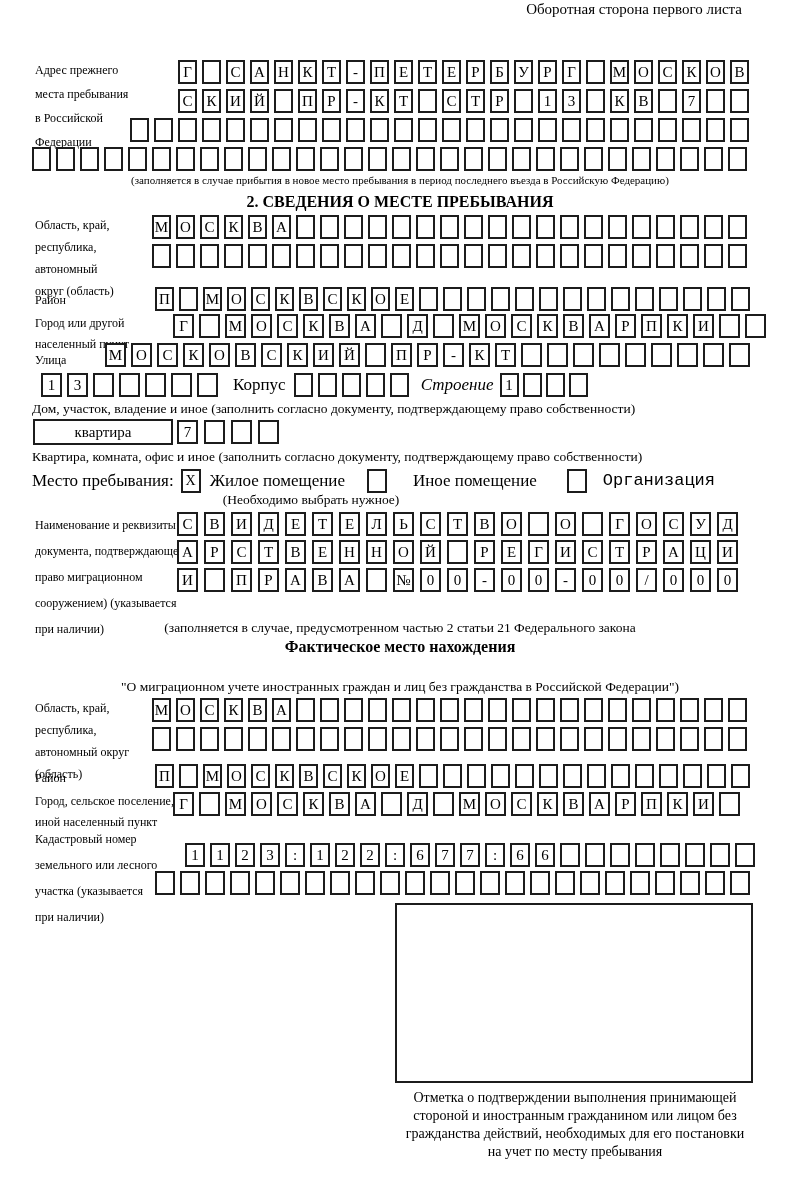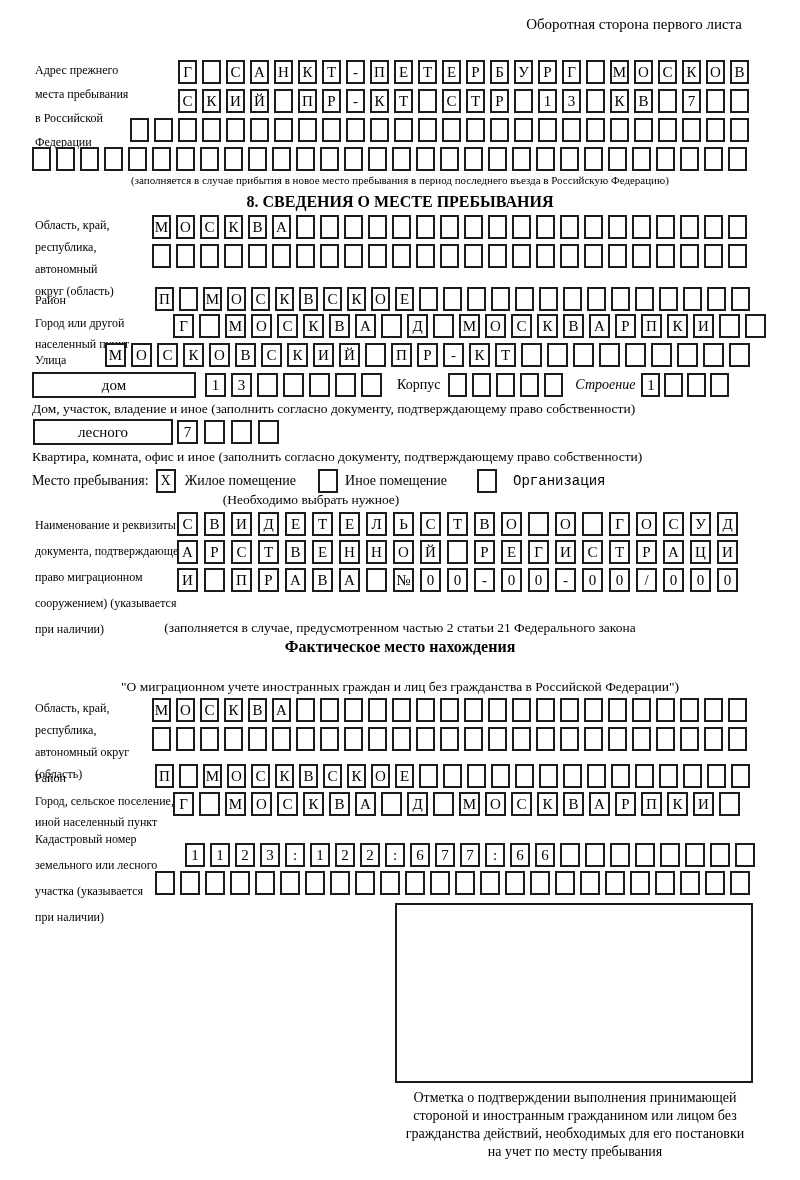--- a/index.html
+++ b/index.html
@@ -18,34 +18,34 @@
   .p24 .cell{width:19px;margin-right:5px;}
   .p25 .cell{width:20px;margin-right:5px;}
   .p26 .cell{width:21px;margin-right:5px;}
   .p27 .cell{width:21px;margin-right:6px;}
   .p23 .cell{width:19px;margin-right:4px;}
   .note{font-size:11px;text-align:center;width:100%;}
   .hint{font-size:13.5px;}
   .sec-title{font-size:16px;font-weight:bold;text-align:center;width:100%;}
   .wbox{border:2px solid #1c1c1c;box-sizing:border-box;height:26px;
         display:flex;align-items:center;justify-content:center;font-size:15px;}
-  .inline-lbl{font-size:14px;line-height:26px;white-space:nowrap;}
+  .inline-lbl{font-size:17px;line-height:26px;white-space:nowrap;}
   .cbox{width:20px;height:24px;border:2px solid #1c1c1c;box-sizing:border-box;
         display:flex;align-items:center;justify-content:center;font-size:14px;}
   .row-flex{display:flex;align-items:center;}
   .stamp{border:2px solid #1c1c1c;box-sizing:border-box;background:#fff;}
   .caption{font-size:14px;text-align:center;}
   .caption div{line-height:18px;}
 </style>
 </head>
 <body>
 
 <div class="page">
 
-  <div class="abs hdr" style="top:16px;right:58px;">Оборотная сторона первого листа</div>
+  <div class="abs hdr" style="top:1px;right:58px;">Оборотная сторона первого листа</div>
 
   <div class="abs lbl" style="left:35px;top:58px;width:145px;">
       <div>Адрес прежнего</div>
       <div>места пребывания</div>
       <div>в Российской</div>
       <div>Федерации</div>
     </div>
   <div class="abs cells-row p24" style="left:178px;top:60px;">
       <div class="cell">Г</div>
       <div class="cell"></div>
@@ -153,21 +153,21 @@
       <div class="cell"></div>
       <div class="cell"></div>
       <div class="cell"></div>
       <div class="cell"></div>
       <div class="cell"></div>
       <div class="cell"></div>
       <div class="cell"></div>
     </div>
   <div class="abs note" style="top:174px;left:0;">(заполняется в случае прибытия в новое место пребывания в период последнего въезда в Российскую Федерацию)</div>
 
-  <div class="abs sec-title" style="top:193px;left:0;">8. СВЕДЕНИЯ О МЕСТЕ ПРЕБЫВАНИЯ</div>
+  <div class="abs sec-title" style="top:193px;left:0;">2. СВЕДЕНИЯ О МЕСТЕ ПРЕБЫВАНИЯ</div>
 
   <div class="abs lbl lh22" style="left:35px;top:214px;width:118px;">
       <div>Область, край,</div>
       <div>республика,</div>
       <div>автономный</div>
       <div>округ (область)</div>
     </div>
   <div class="abs cells-row p24" style="left:152px;top:215px;">
       <div class="cell">М</div>
       <div class="cell">О</div>
@@ -305,21 +305,20 @@
       <div class="cell"></div>
       <div class="cell"></div>
       <div class="cell"></div>
       <div class="cell"></div>
       <div class="cell"></div>
       <div class="cell"></div>
       <div class="cell"></div>
     </div>
 
   <div class="abs row-flex" style="left:32px;top:372px;">
-    <div class="wbox" style="width:164px;">дом</div>
     <div class="cells-row p26" style="margin-left:9px;">
         <div class="cell">1</div>
         <div class="cell">3</div>
         <div class="cell"></div>
         <div class="cell"></div>
         <div class="cell"></div>
         <div class="cell"></div>
         <div class="cell"></div>
       </div>
     <div class="inline-lbl" style="margin-left:10px;">Корпус</div>
@@ -334,36 +333,36 @@
     <div class="cells-row p23" style="margin-left:6px;">
         <div class="cell">1</div>
         <div class="cell"></div>
         <div class="cell"></div>
         <div class="cell"></div>
       </div>
   </div>
   <div class="abs hint" style="left:32px;top:401px;">Дом, участок, владение и иное (заполнить согласно документу, подтверждающему право собственности)</div>
 
   <div class="abs row-flex" style="left:33px;top:419px;">
-    <div class="wbox" style="width:140px;">лесного</div>
+    <div class="wbox" style="width:140px;">квартира</div>
     <div class="cells-row p27" style="margin-left:4px;">
         <div class="cell">7</div>
         <div class="cell"></div>
         <div class="cell"></div>
         <div class="cell"></div>
       </div>
   </div>
   <div class="abs hint" style="left:32px;top:449px;">Квартира, комната, офис и иное (заполнить согласно документу, подтверждающему право собственности)</div>
 
   <div class="abs row-flex" style="left:32px;top:468px;">
     <div class="inline-lbl">Место пребывания:</div>
     <div class="cbox" style="margin-left:7px;">X</div>
     <div class="inline-lbl" style="margin-left:9px;">Жилое помещение</div>
     <div class="cbox" style="margin-left:22px;"></div>
-    <div class="inline-lbl" style="margin-left:7px;">Иное помещение</div>
+    <div class="inline-lbl" style="margin-left:26px;">Иное помещение</div>
     <div class="cbox" style="margin-left:30px;"></div>
     <div class="inline-lbl" style="margin-left:16px;font-family:Liberation Mono, monospace;">Организация</div>
   </div>
   <div class="abs" style="left:156px;top:492px;width:310px;text-align:center;font-size:13.5px;">(Необходимо выбрать нужное)</div>
 
   <div class="abs lbl lh26" style="left:35px;top:512px;width:230px;">
       <div>Наименование и реквизиты</div>
       <div>документа, подтверждающего</div>
       <div>право миграционном</div>
       <div>сооружением) (указывается</div>

